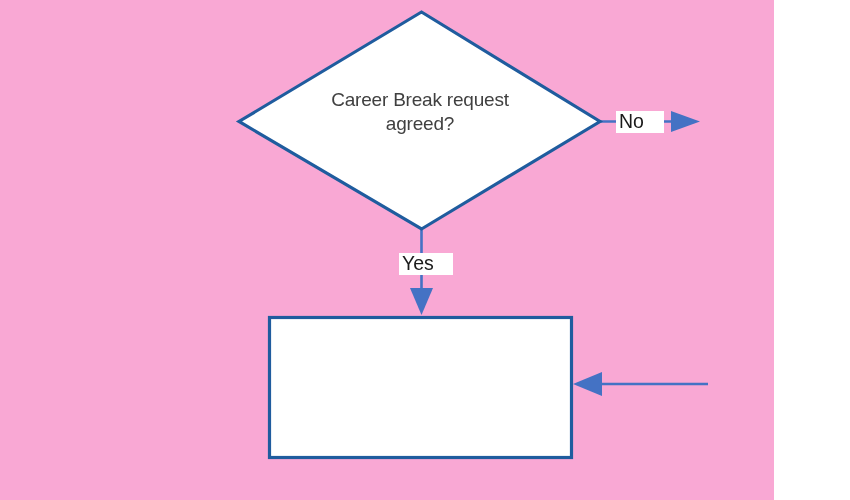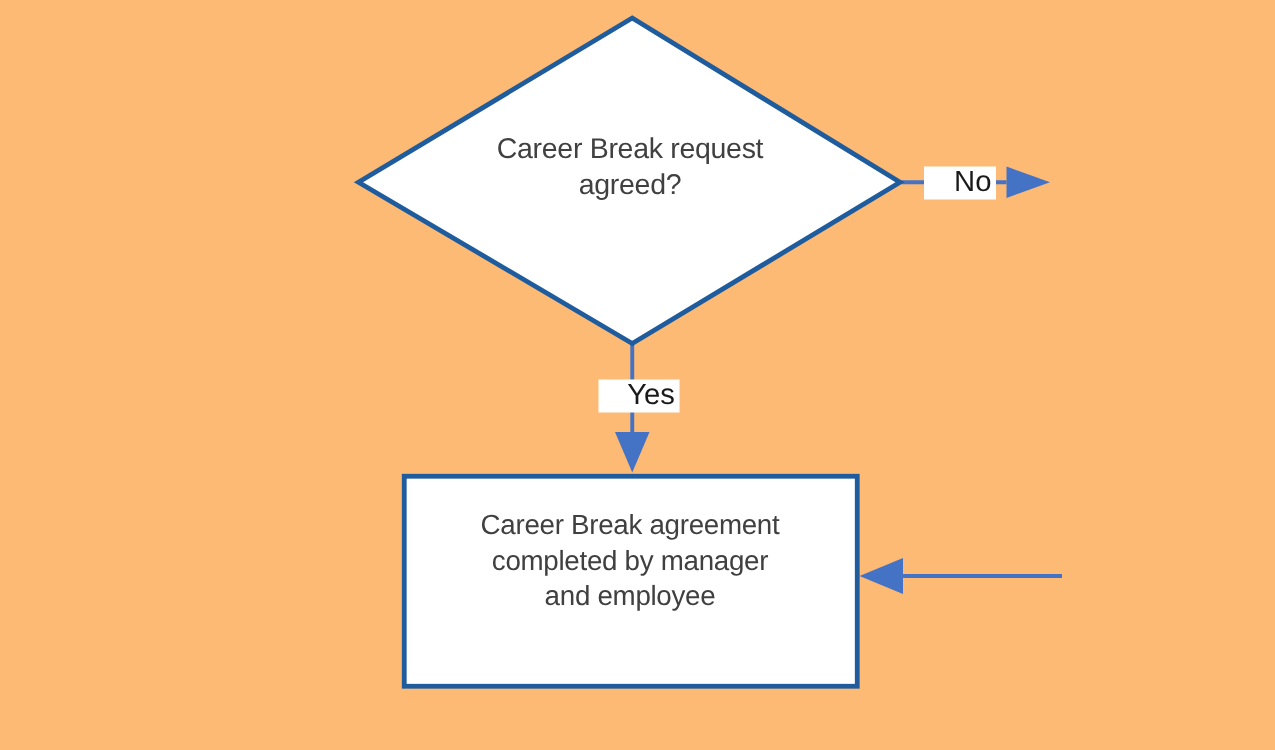--- a/index.html
+++ b/index.html
@@ -5,23 +5,23 @@
   html, body {
     margin: 0;
     padding: 0;
     background: #ffffff;
   }
   body {
     font-family: "Liberation Sans", sans-serif;
   }
   #canvas {
     position: relative;
-    width: 850px;
+    width: 774px;
     height: 500px;
-    background: #fdba74;
+    background: #f9a8d4;
     overflow: hidden;
   }
   #flow-svg {
     position: absolute;
     left: 0;
     top: 0;
     width: 850px;
     height: 500px;
   }
   .shape-text {
@@ -46,21 +46,21 @@
     width: 288px;
     font-size: 18.5px;
     letter-spacing: -0.2px;
   }
   .edge-label {
     position: absolute;
     color: #1a1a1a;
     font-family: "Liberation Sans", sans-serif;
     font-size: 19.5px;
     background: #ffffff;
-    text-align: right;
+    text-align: left;
     line-height: 1;
     padding: 1px 3px;
   }
   #label-no {
     left: 616px;
     top: 111px;
     width: 42px;
   }
   #label-yes {
     left: 399px;
@@ -91,21 +91,18 @@
     </g>
 
     <polygon points="421.5,12 600,121.5 421.5,229 239,121.5" fill="#ffffff" stroke="#1F5C9E" stroke-width="3.2" stroke-linejoin="miter"></polygon>
 
     <rect x="269.5" y="317.5" width="302" height="140" fill="#ffffff" stroke="#1F5C9E" stroke-width="3.2"></rect>
   </svg>
 
   <div class="shape-text" id="decision-text">Career Break request
 agreed?</div>
 
-  <div class="shape-text" id="process-text">Career Break agreement
-completed by manager
-and employee</div>
 
   <div class="edge-label" id="label-no">No</div>
 
   <div class="edge-label" id="label-yes">Yes</div>
 
 </div>
 
 </body></html>

